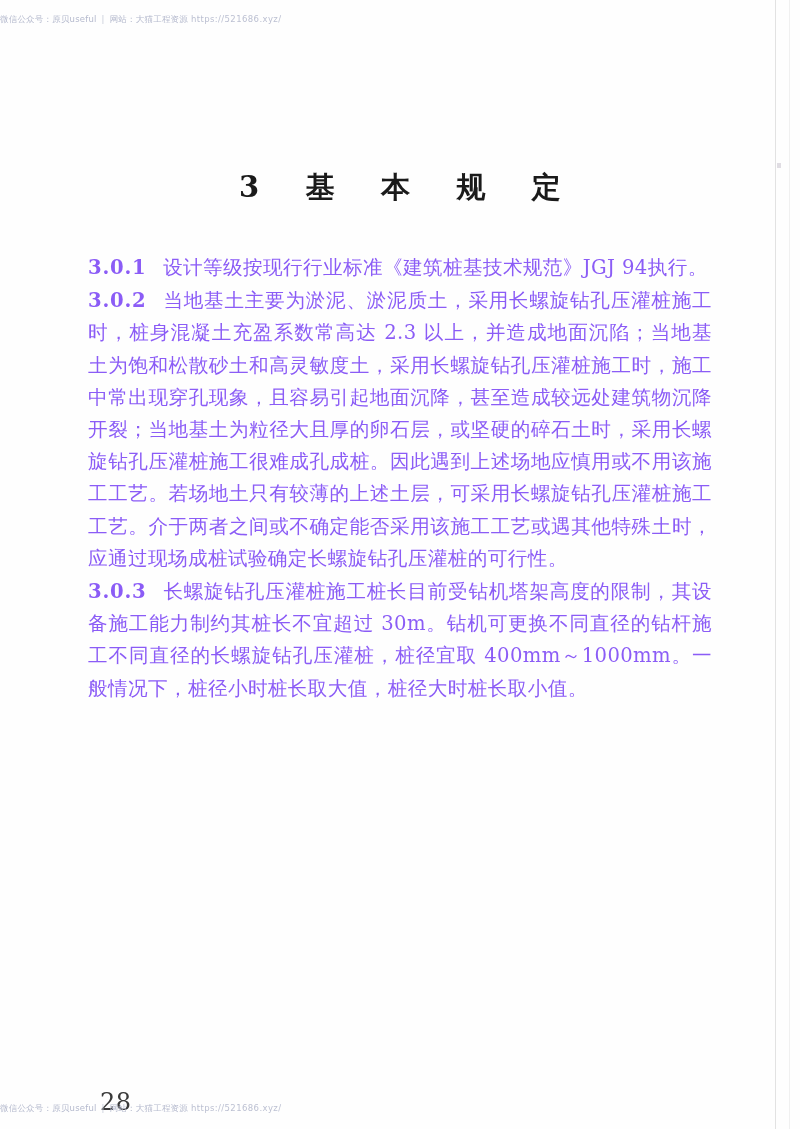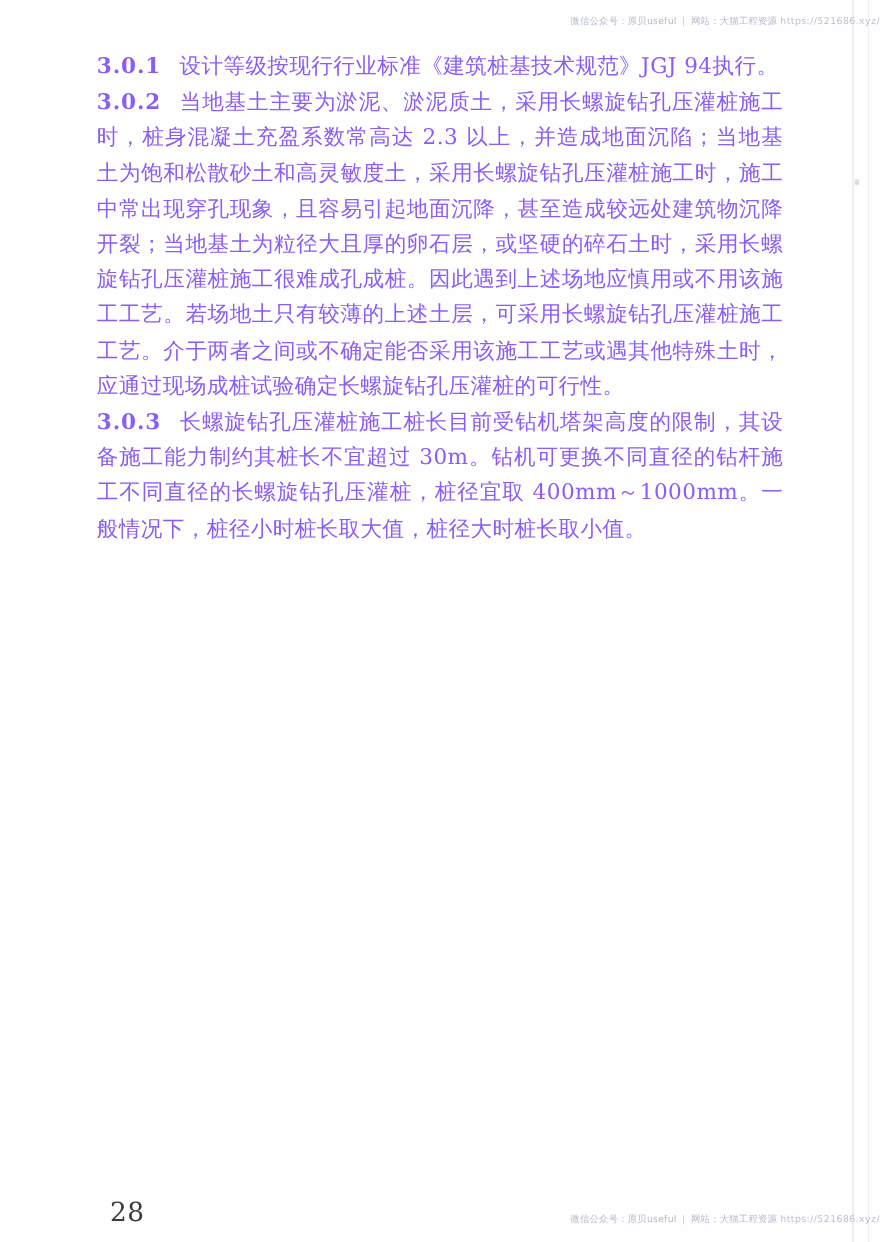--- a/index.html
+++ b/index.html
@@ -40,21 +40,21 @@
     width: 1px;
     height: 1129px;
     background: #f0f0f0;
   }
 
   
   .watermark {
     position: absolute;
     left: 0;
     width: 800px;
-    text-align: right;
+    text-align: left;
     font-family: "DejaVu Sans", "Liberation Sans", sans-serif;
     font-size: 8.5px;
     letter-spacing: 0.2px;
     color: #b9bdd0;
     white-space: nowrap;
     user-select: none;
   }
   .watermark .wm-seg { color: #b4b9cd; }
   .watermark .wm-sep { color: #c8ccd8; padding: 0 5px; }
   .watermark .wm-url { color: #bcc0d2; letter-spacing: 0.4px; }
@@ -134,20 +134,21 @@
   <div class="page-edge-right"></div>
   <div class="page-edge-outer"></div>
   <div class="speck"></div>
 
   <div class="watermark watermark-top">
     <span class="wm-seg">微信公众号：</span><span class="wm-seg">原贝useful</span><span class="wm-sep">|</span><span class="wm-seg">网站：</span><span class="wm-seg">大猫工程资源</span>&nbsp;<span class="wm-url">https://521686.xyz/</span>
   </div>
 
   <div class="content">
 
+    <h1 class="chapter-title">3　基　本　规　定</h1>
 
     <div class="clauses">
 
       <p class="clause">
         <span class="num">3.0.1</span><span class="body">设计等级按现行行业标准《建筑桩基技术规范》JGJ 94执行。</span>
       </p>
 
       <p class="clause">
         <span class="num">3.0.2</span><span class="body">当地基土主要为淤泥、淤泥质土，采用长螺旋钻孔压灌桩施工时，桩身混凝土充盈系数常高达 2.3 以上，并造成地面沉陷；当地基土为饱和松散砂土和高灵敏度土，采用长螺旋钻孔压灌桩施工时，施工中常出现穿孔现象，且容易引起地面沉降，甚至造成较远处建筑物沉降开裂；当地基土为粒径大且厚的卵石层，或坚硬的碎石土时，采用长螺旋钻孔压灌桩施工很难成孔成桩。因此遇到上述场地应慎用或不用该施工工艺。若场地土只有较薄的上述土层，可采用长螺旋钻孔压灌桩施工工艺。介于两者之间或不确定能否采用该施工工艺或遇其他特殊土时，应通过现场成桩试验确定长螺旋钻孔压灌桩的可行性。</span>
       </p>

